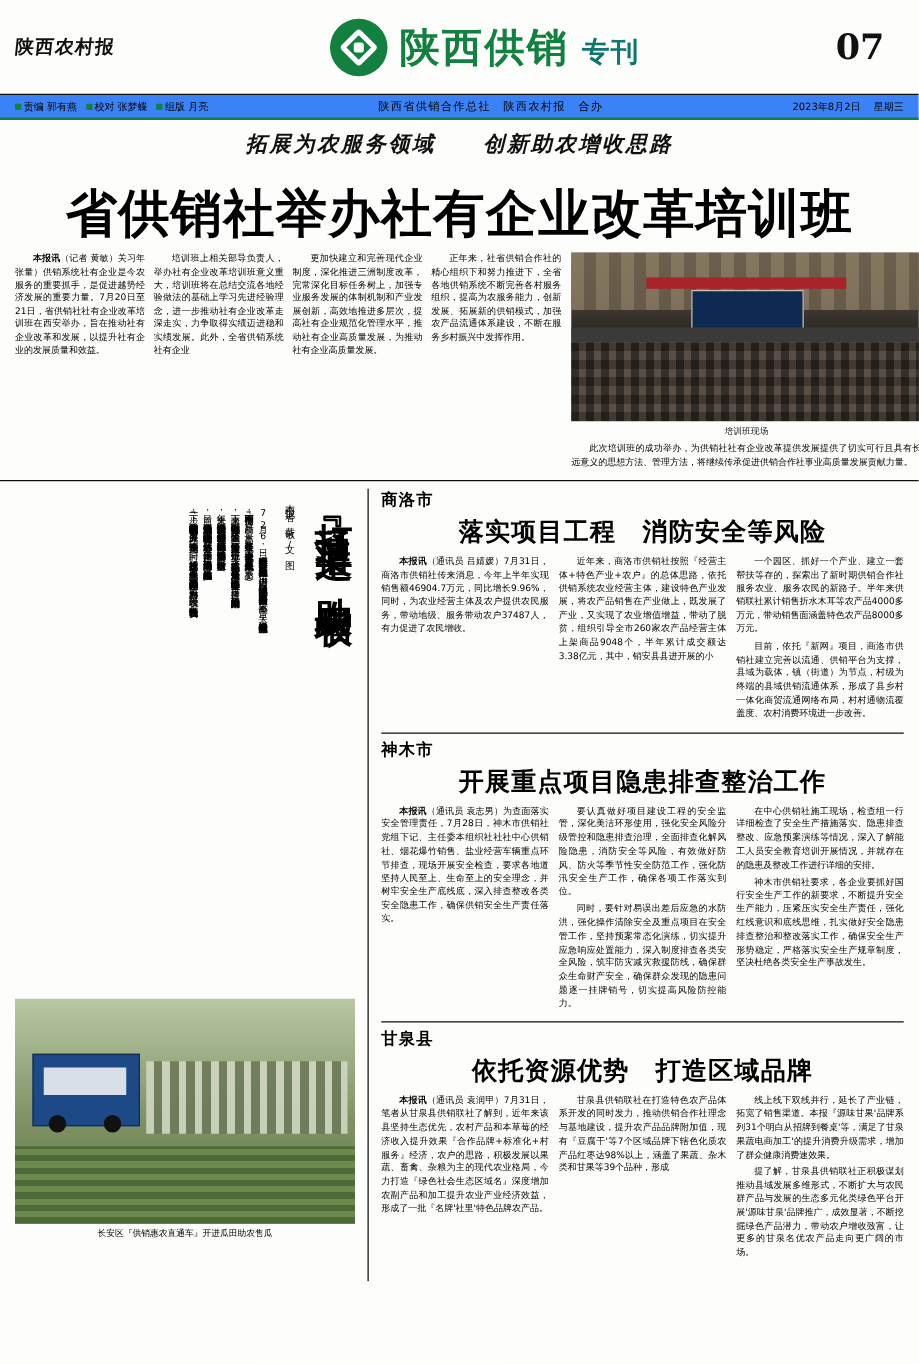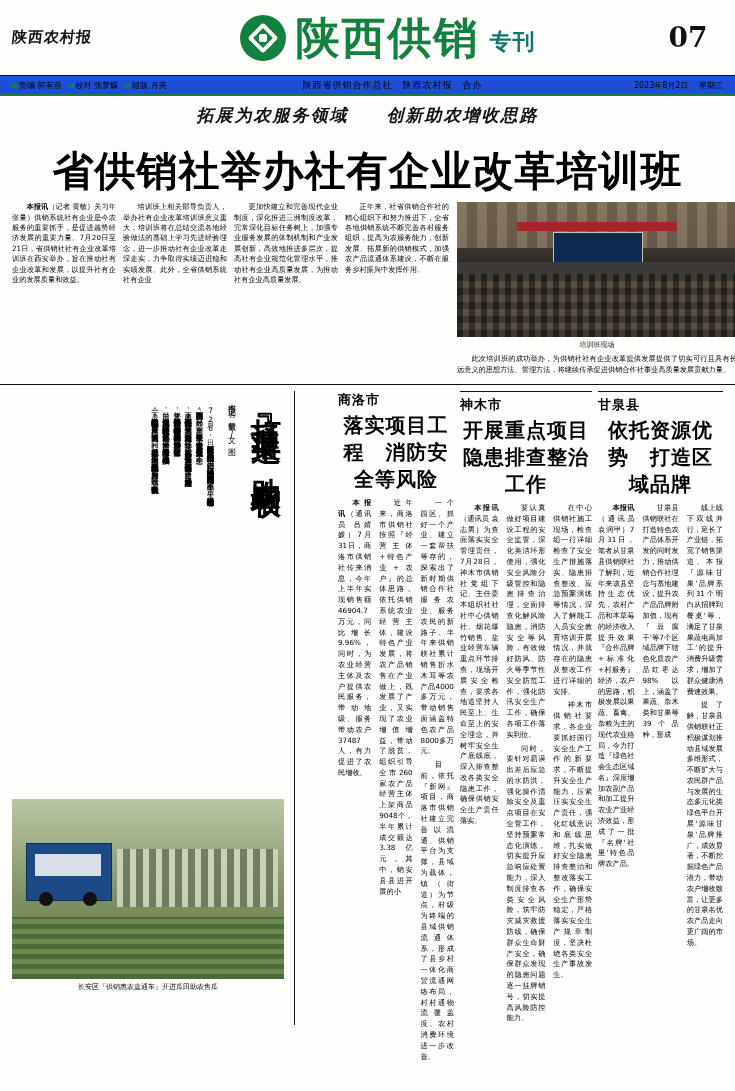--- a/index.html
+++ b/index.html
@@ -31,39 +31,39 @@
     content:"";position:absolute;left:50%;top:50%;width:22px;height:22px;
     transform:translate(-50%,-50%) rotate(45deg);
     border:4px solid #fff;box-sizing:border-box;border-radius:3px;
   }
   .logo-mark:after{
     content:"";position:absolute;left:50%;top:50%;width:8px;height:8px;
     transform:translate(-50%,-50%);background:#fff;border-radius:2px;
   }
   .mh-title{
     font-family:"DejaVu Serif","Liberation Serif",serif;
-    font-size:44px;font-weight:700;color:#12803f;letter-spacing:2px;
+    font-size:32px;font-weight:700;color:#12803f;letter-spacing:2px;
     line-height:1;
   }
   .mh-sub{
     font-family:"DejaVu Serif","Liberation Serif",serif;
     font-size:22px;font-weight:700;color:#0f766e;letter-spacing:1px;
     align-self:flex-end;padding-bottom:4px;
   }
   .mh-right{
     width:70px;flex:0 0 70px;text-align:center;
     font-family:"DejaVu Serif","Liberation Serif",serif;
     font-size:28px;font-weight:700;color:#111;
   }
 
   
   .creditbar{
     height:20px;display:flex;align-items:center;
     border-bottom:2px solid #12803f;font-size:8px;padding:0 12px;
-    box-sizing:border-box;background:#1d4ed8;
+    box-sizing:border-box;background:#3b82f6;
   }
   .credit-left{display:flex;gap:7px;flex:0 0 200px;}
   .credit-left span{white-space:nowrap;}
   .credit-left span:before{
     content:"";display:inline-block;width:5px;height:5px;background:#12803f;
     margin-right:2px;vertical-align:middle;
   }
   .credit-center{flex:1;text-align:center;font-size:9px;letter-spacing:1px;}
   .credit-right{flex:0 0 150px;text-align:right;font-size:8px;}
   .credit-right span{margin-left:8px;}
@@ -163,21 +163,21 @@
     position:absolute;left:105px;top:50px;right:6px;height:58px;
     background:repeating-linear-gradient(90deg,#cfd6c2 0 6px,#6d7a58 6px 13px);
     opacity:.9;
   }
   .feature-photo .field{
     position:absolute;left:0;right:0;bottom:0;height:62px;
     background:repeating-linear-gradient(0deg,#4d6b3a 0 5px,#6d8a4c 5px 10px);
   }
   .feature-cap{font-size:7px;text-align:center;margin-top:3px;}
 
-  .right-col{flex:1;display:flex;gap:6px;margin-left:33px;}
+  .right-col{flex:1;display:flex;flex-direction:column;gap:6px;}
   .sec{border-top:1px solid #111;padding-top:4px;}
   .sec:first-child{border-top:none;padding-top:0;}
   .sec-place{
     font-family:"DejaVu Serif","Liberation Serif",serif;
     font-size:13px;font-weight:700;letter-spacing:1px;
   }
   .sec-title{
     font-family:"DejaVu Serif","Liberation Serif",serif;
     font-size:20px;font-weight:700;text-align:center;letter-spacing:1px;
     margin:3px 0 5px;

